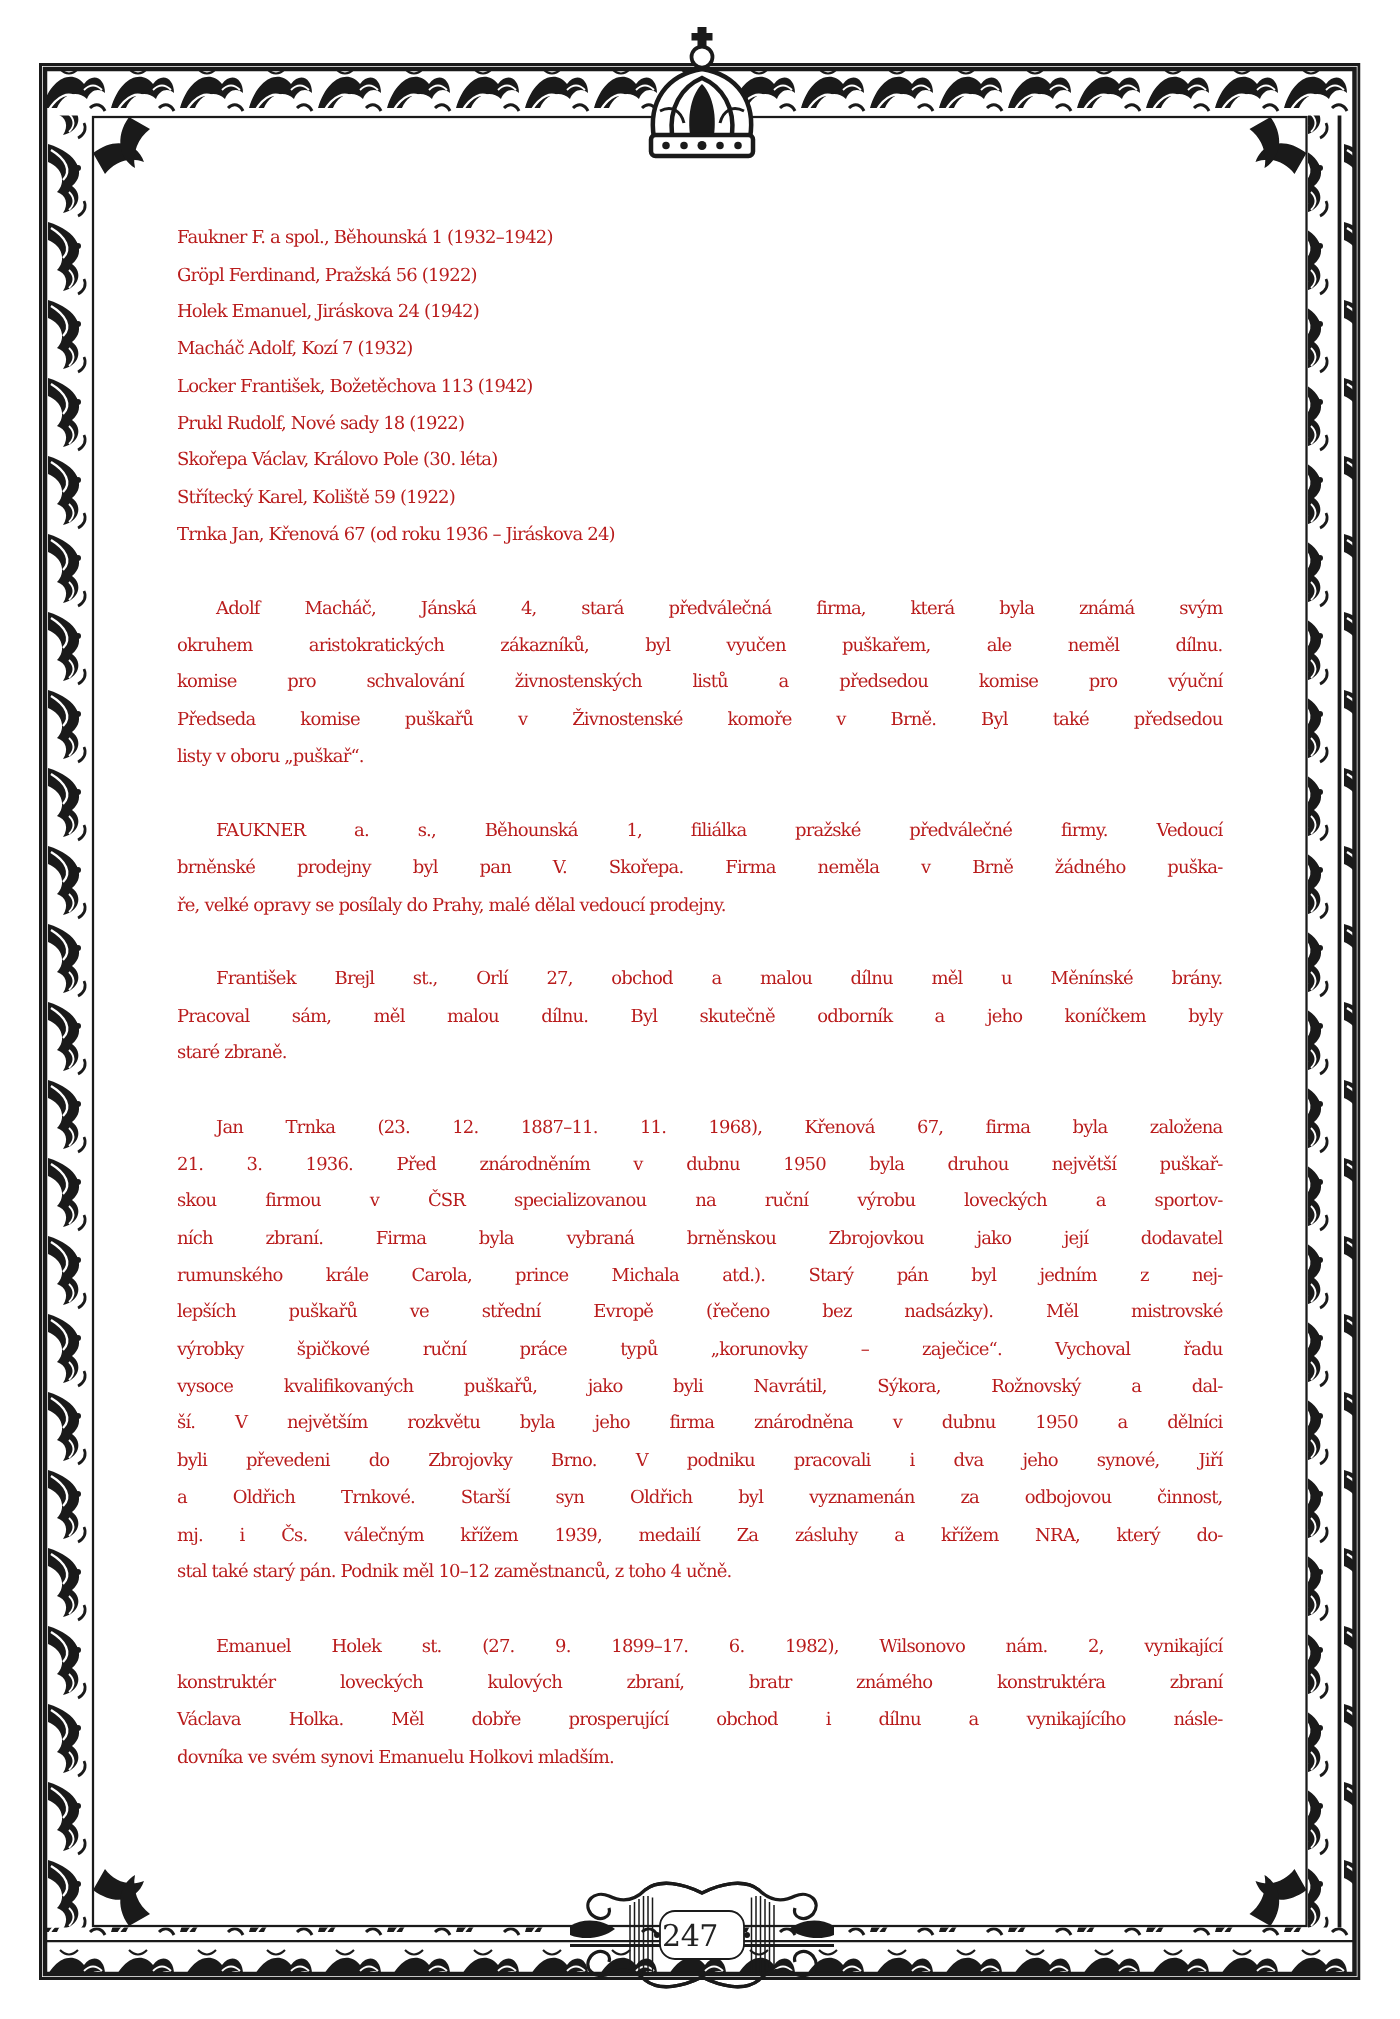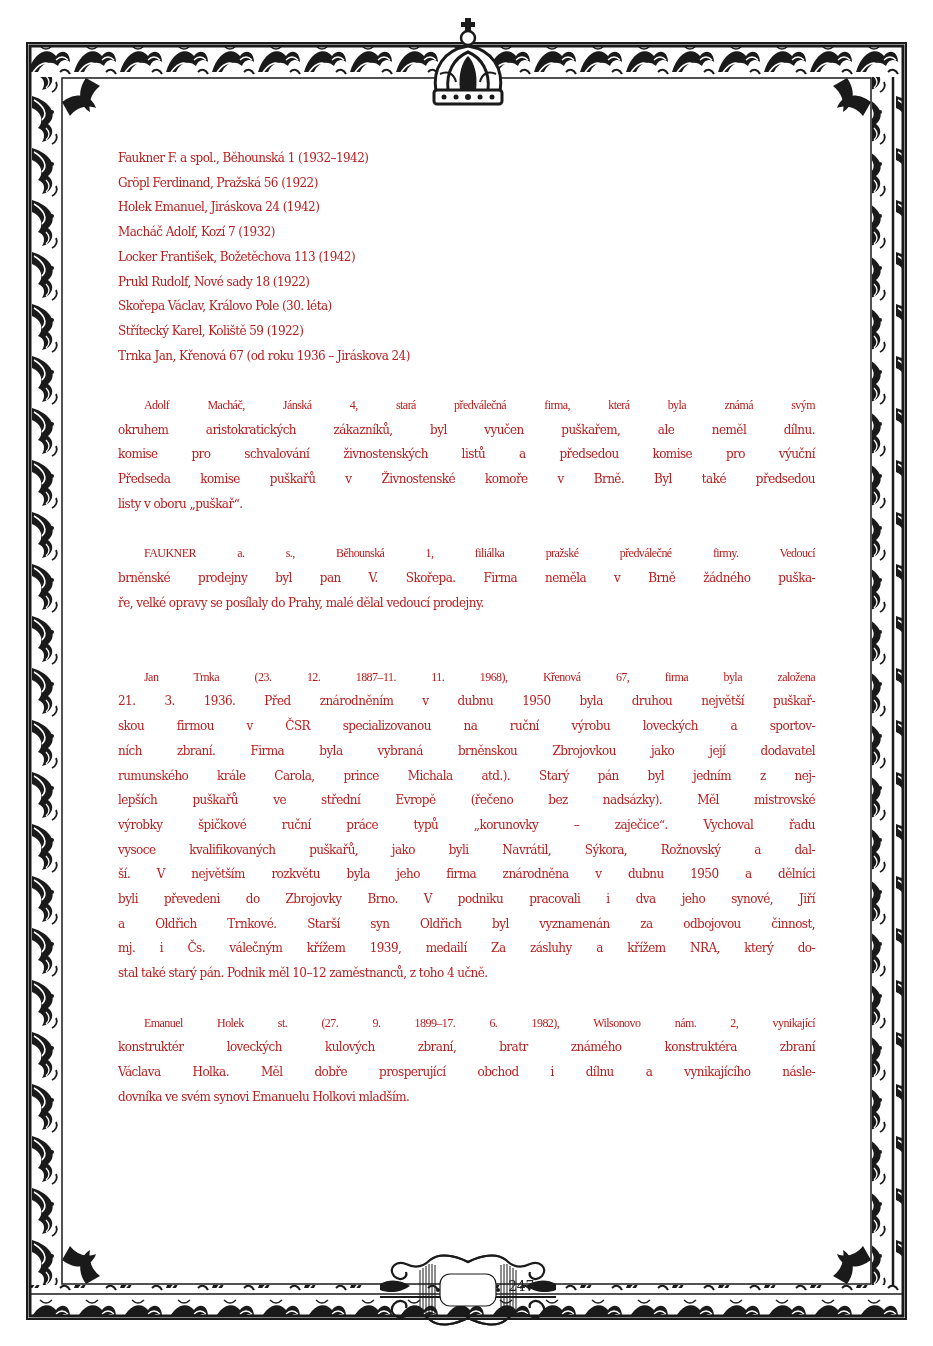--- a/index.html
+++ b/index.html
@@ -16,26 +16,26 @@
   .text-block {
     position: absolute; left: 118px; top: 146px; width: 697px;
     font-family: "DejaVu Serif", serif; font-size: 12px; line-height: 24.7px;
     color: #b91c1c; letter-spacing: -0.55px;
   }
   .list-line { white-space: nowrap; }
   .gap { height: 24.7px; }
   .para { text-align: justify; }
   .para .line { display: block; text-align: justify; text-align-last: justify; white-space: nowrap; }
   .para .line.last { text-align-last: left; }
-  .indent { padding-left: 26px; font-family: Liberation Serif, serif; }
+  .indent { padding-left: 26px; }
   .heading-line { white-space: nowrap; }
 
   .page-number {
-    position: absolute; left: 358px; top: 1278px; width: 176px; text-align: right;
-    font-family: "DejaVu Serif", serif; font-size: 14px; color: #222; letter-spacing: -0.3px;
+    position: absolute; left: 372px; top: 1278px; width: 176px; text-align: center;
+    font-family: "DejaVu Serif", serif; font-size: 20px; color: #222; letter-spacing: -0.3px;
   }
 </style>
 </head>
 <body>
 
 <div class="page">
 
   <div class="frame">
     <svg width="881" height="1278" viewBox="0 0 881 1278">
       <defs>
@@ -171,20 +171,25 @@
     <div class="gap"></div>
 
     <div class="para">
       <span class="line indent" style="display: block; word-spacing: 0px;">FAUKNER a. s., Běhounská 1, filiálka pražské předválečné firmy. Vedoucí</span>
       <span class="line" style="display: block; word-spacing: 0px;">brněnské prodejny byl pan V. Skořepa. Firma neměla v Brně žádného puška-</span>
       <span class="line last">ře, velké opravy se posílaly do Prahy, malé dělal vedoucí prodejny.</span>
     </div>
 
     <div class="gap"></div>
 
+    <div class="para">
+      <span class="line indent" style="display: block; word-spacing: 0px;">František Brejl st., Orlí 27, obchod a malou dílnu měl u Měnínské brány.</span>
+      <span class="line" style="display: block; word-spacing: 0px;">Pracoval sám, měl malou dílnu. Byl skutečně odborník a jeho koníčkem byly</span>
+      <span class="line last">staré zbraně.</span>
+    </div>
 
     <div class="gap"></div>
 
     <div class="para">
       <span class="line indent" style="display: block; word-spacing: 0px;">Jan Trnka (23. 12. 1887–11. 11. 1968), Křenová 67, firma byla založena</span>
       <span class="line" style="display: block; word-spacing: 0px;">21. 3. 1936. Před znárodněním v dubnu 1950 byla druhou největší puškař-</span>
       <span class="line" style="display: block; word-spacing: 0px;">skou firmou v ČSR specializovanou na ruční výrobu loveckých a sportov-</span>
       <span class="line" style="display: block; word-spacing: 0px;">ních zbraní. Firma byla vybraná brněnskou Zbrojovkou jako její dodavatel</span>
       <span class="line" style="display: block; word-spacing: 0px;">rumunského krále Carola, prince Michala atd.). Starý pán byl jedním z nej-</span>
       <span class="line" style="display: block; word-spacing: 0px;">lepších puškařů ve střední Evropě (řečeno bez nadsázky). Měl mistrovské</span>

